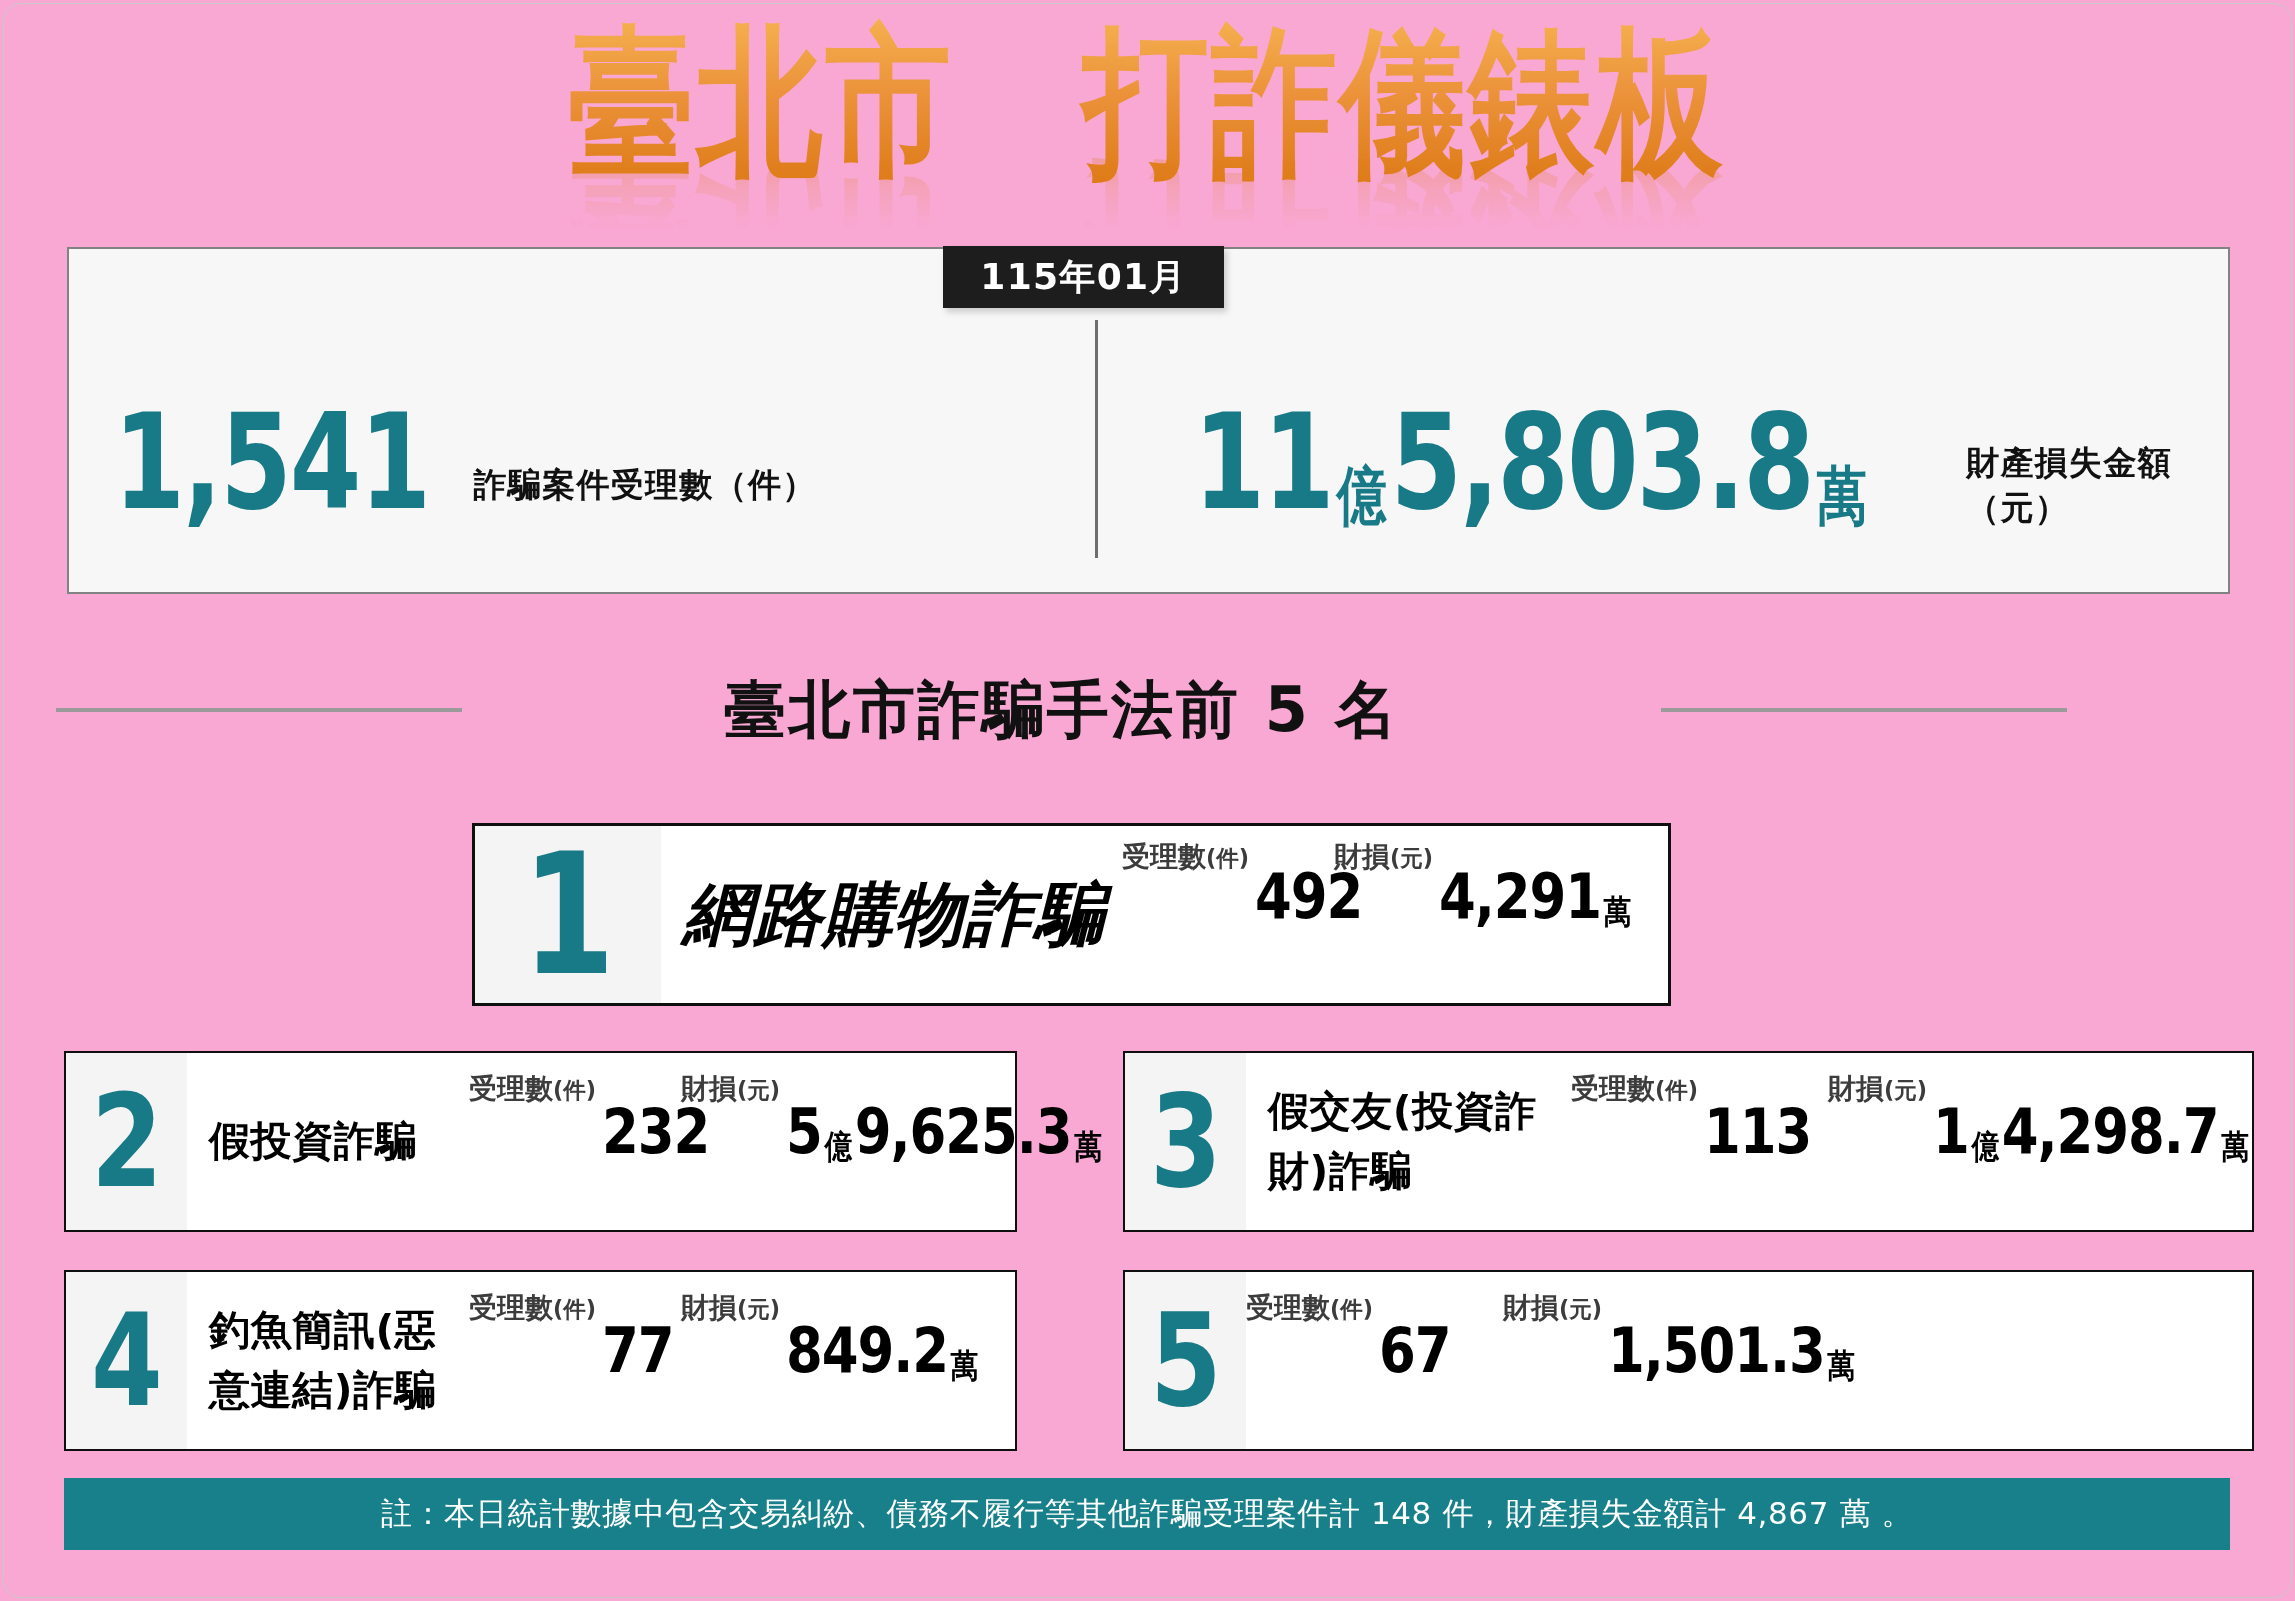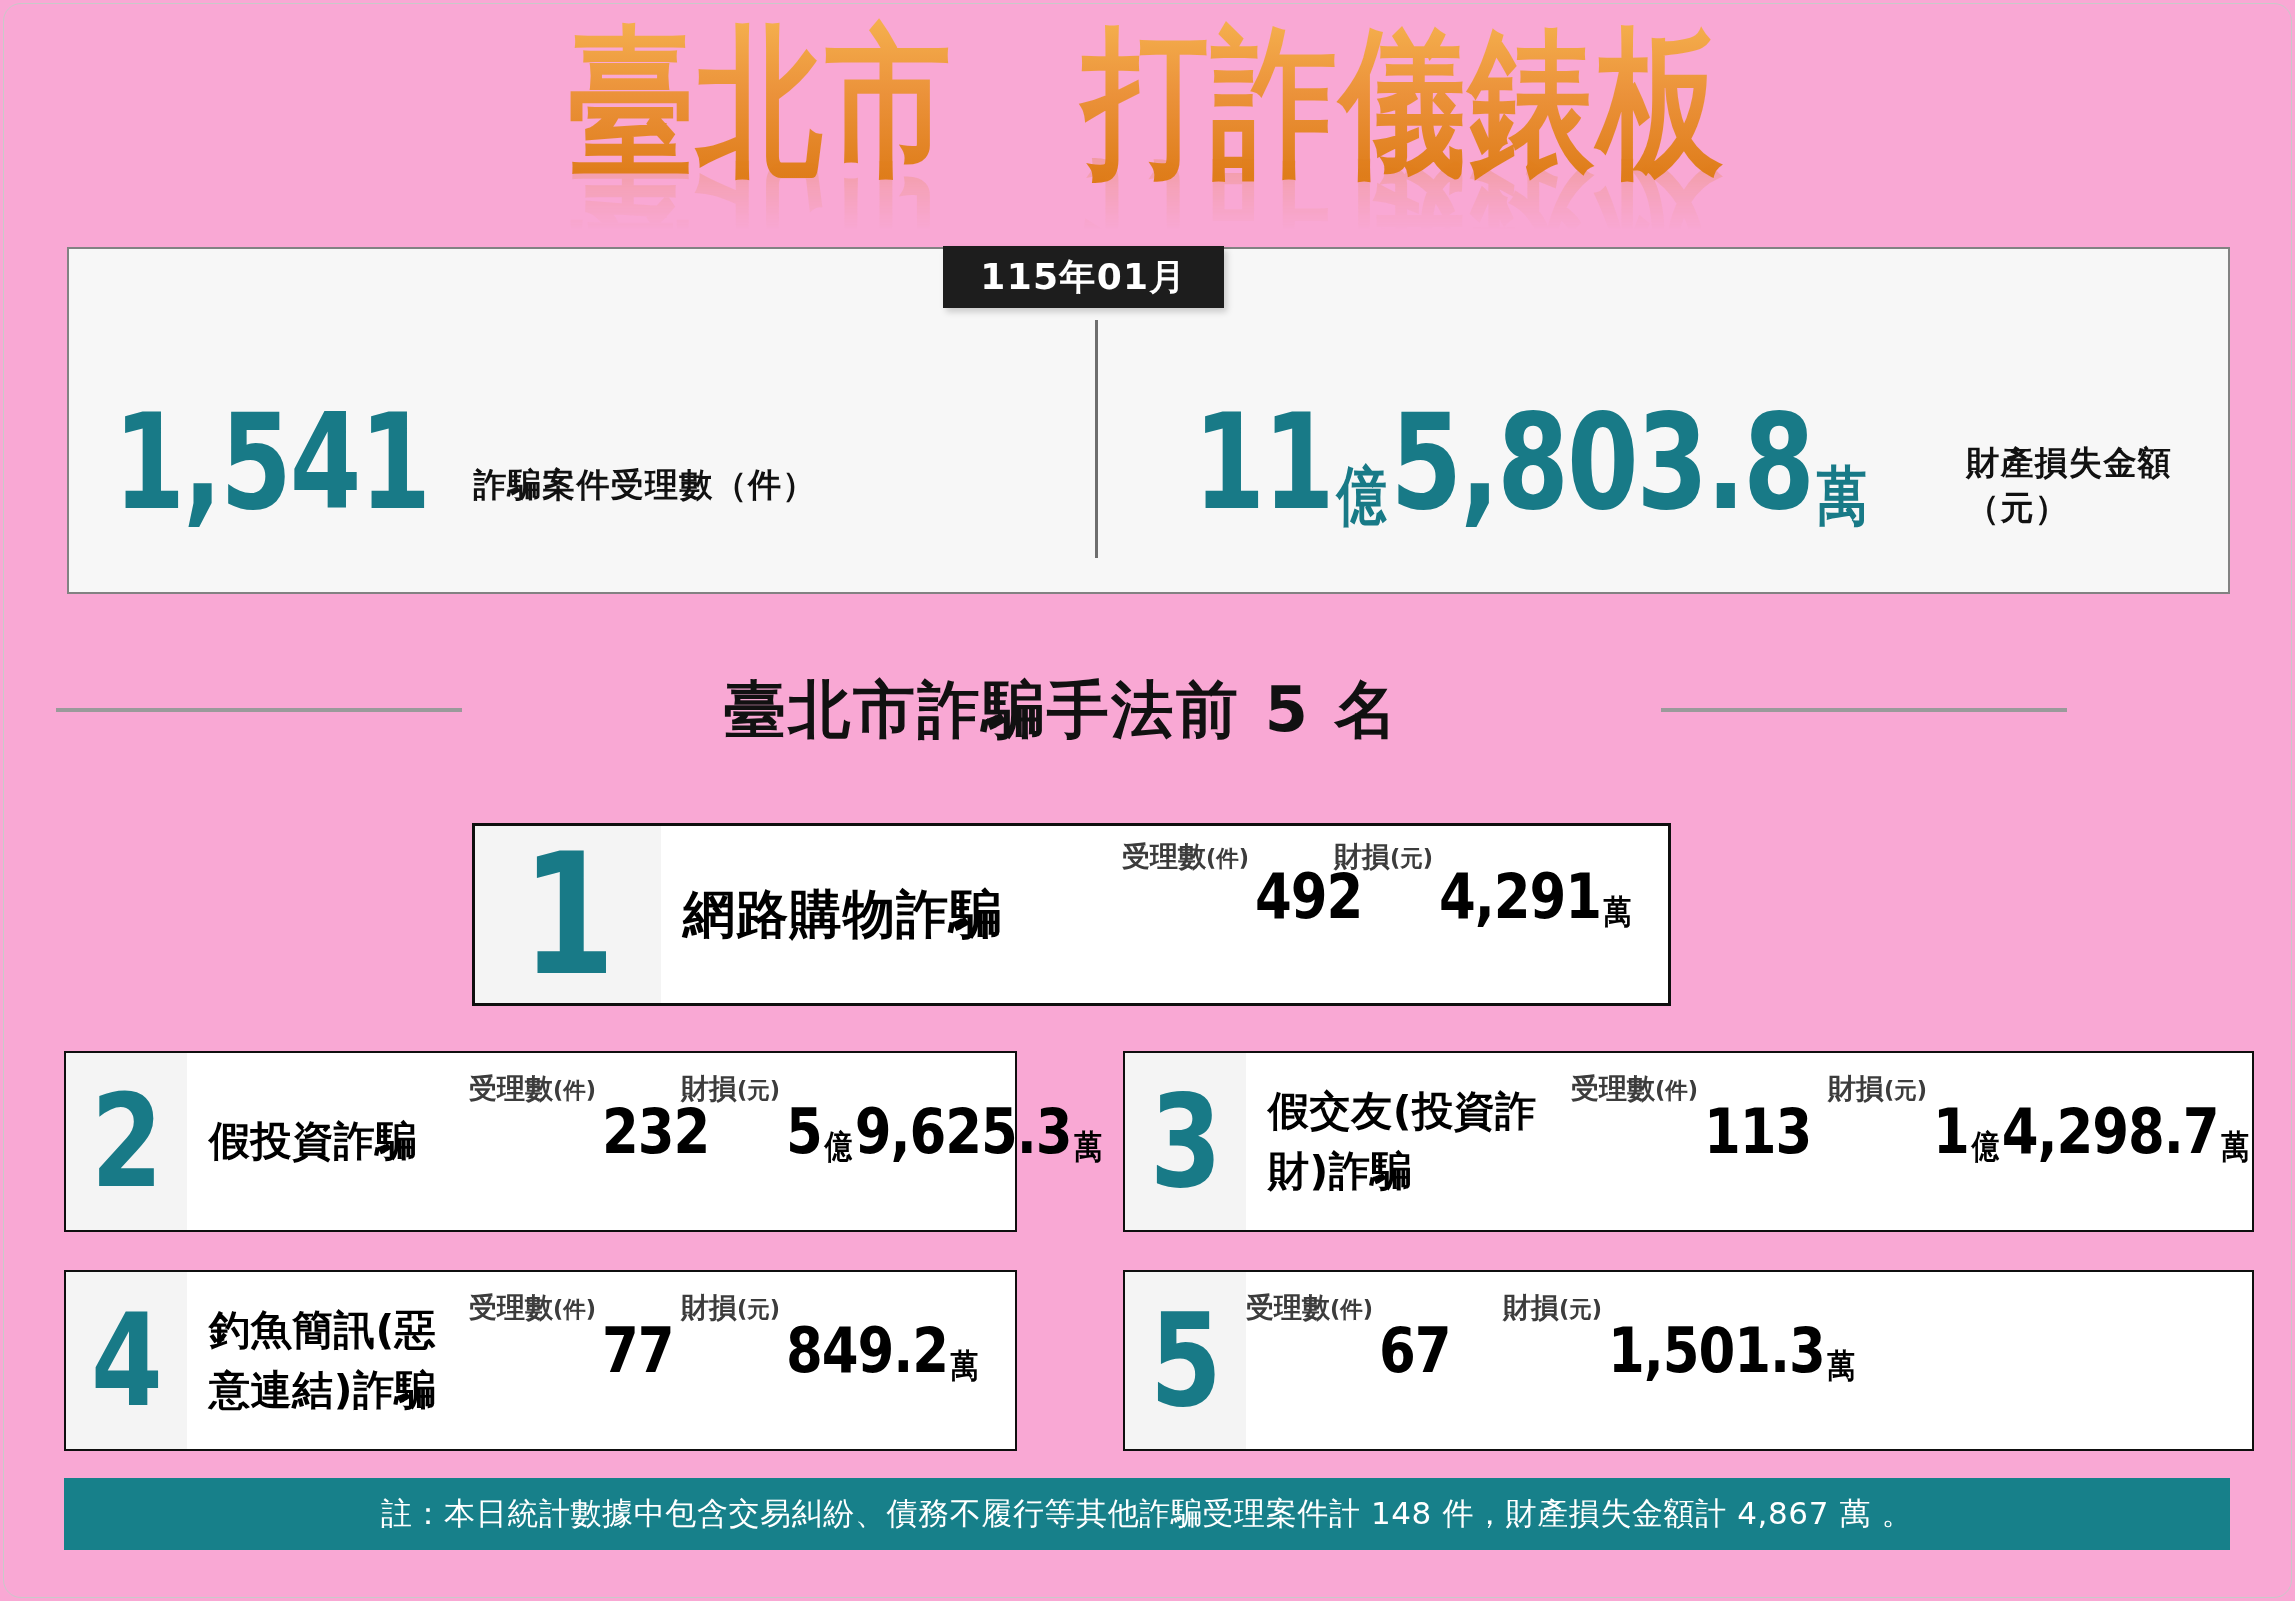--- a/index.html
+++ b/index.html
@@ -55,21 +55,21 @@
   .card-4 { left:64px;  top:1270px; width:953px; height:181px; border:2.6px solid #0f0f0f; }
   .card-5 { left:1123px; top:1270px; width:1131px; height:181px; border:2.6px solid #0f0f0f; }
   .rank-strip { background:#f4f4f4; flex:none; display:flex; align-items:center; justify-content:center; }
   .card-1 .rank-strip { width:186px; }
   .card-sm .rank-strip { width:121px; }
   .rank-num { color:#187a87; font-weight:bold; line-height:1; display:inline-block; transform:scaleX(0.8); }
   .card-1 .rank-num { font-size:168px; }
   .card-sm .rank-num { font-size:129px; }
   .card-title { flex:1; display:flex; align-items:center; font-weight:bold; color:#000;
     padding-left:22px; padding-right:7.7px; }
-  .card-1 .card-title { font-size:52px; letter-spacing:1.3px; }
+  .card-1 .card-title { font-size:69px; letter-spacing:1.3px;font-style:italic; }
   .card-sm .card-title { font-size:41px; line-height:1.45; letter-spacing:0.6px; }
   .col { flex:none; display:flex; align-items:flex-start; }
   .card-1 .col { padding-top:11.6px; }
   .card-sm .col { padding-top:16.7px; }
   .col-cases { width:212px; }
   .col-loss  { width:334px; }
   .card-3 .col-cases, .card-5 .col-cases { width:257px; }
   .card-3 .col-loss,  .card-5 .col-loss  { width:424px; }
   .col-header { color:#3c3c3c; font-weight:bold; white-space:nowrap; }
   .col-h-big { font-size:28px; }

